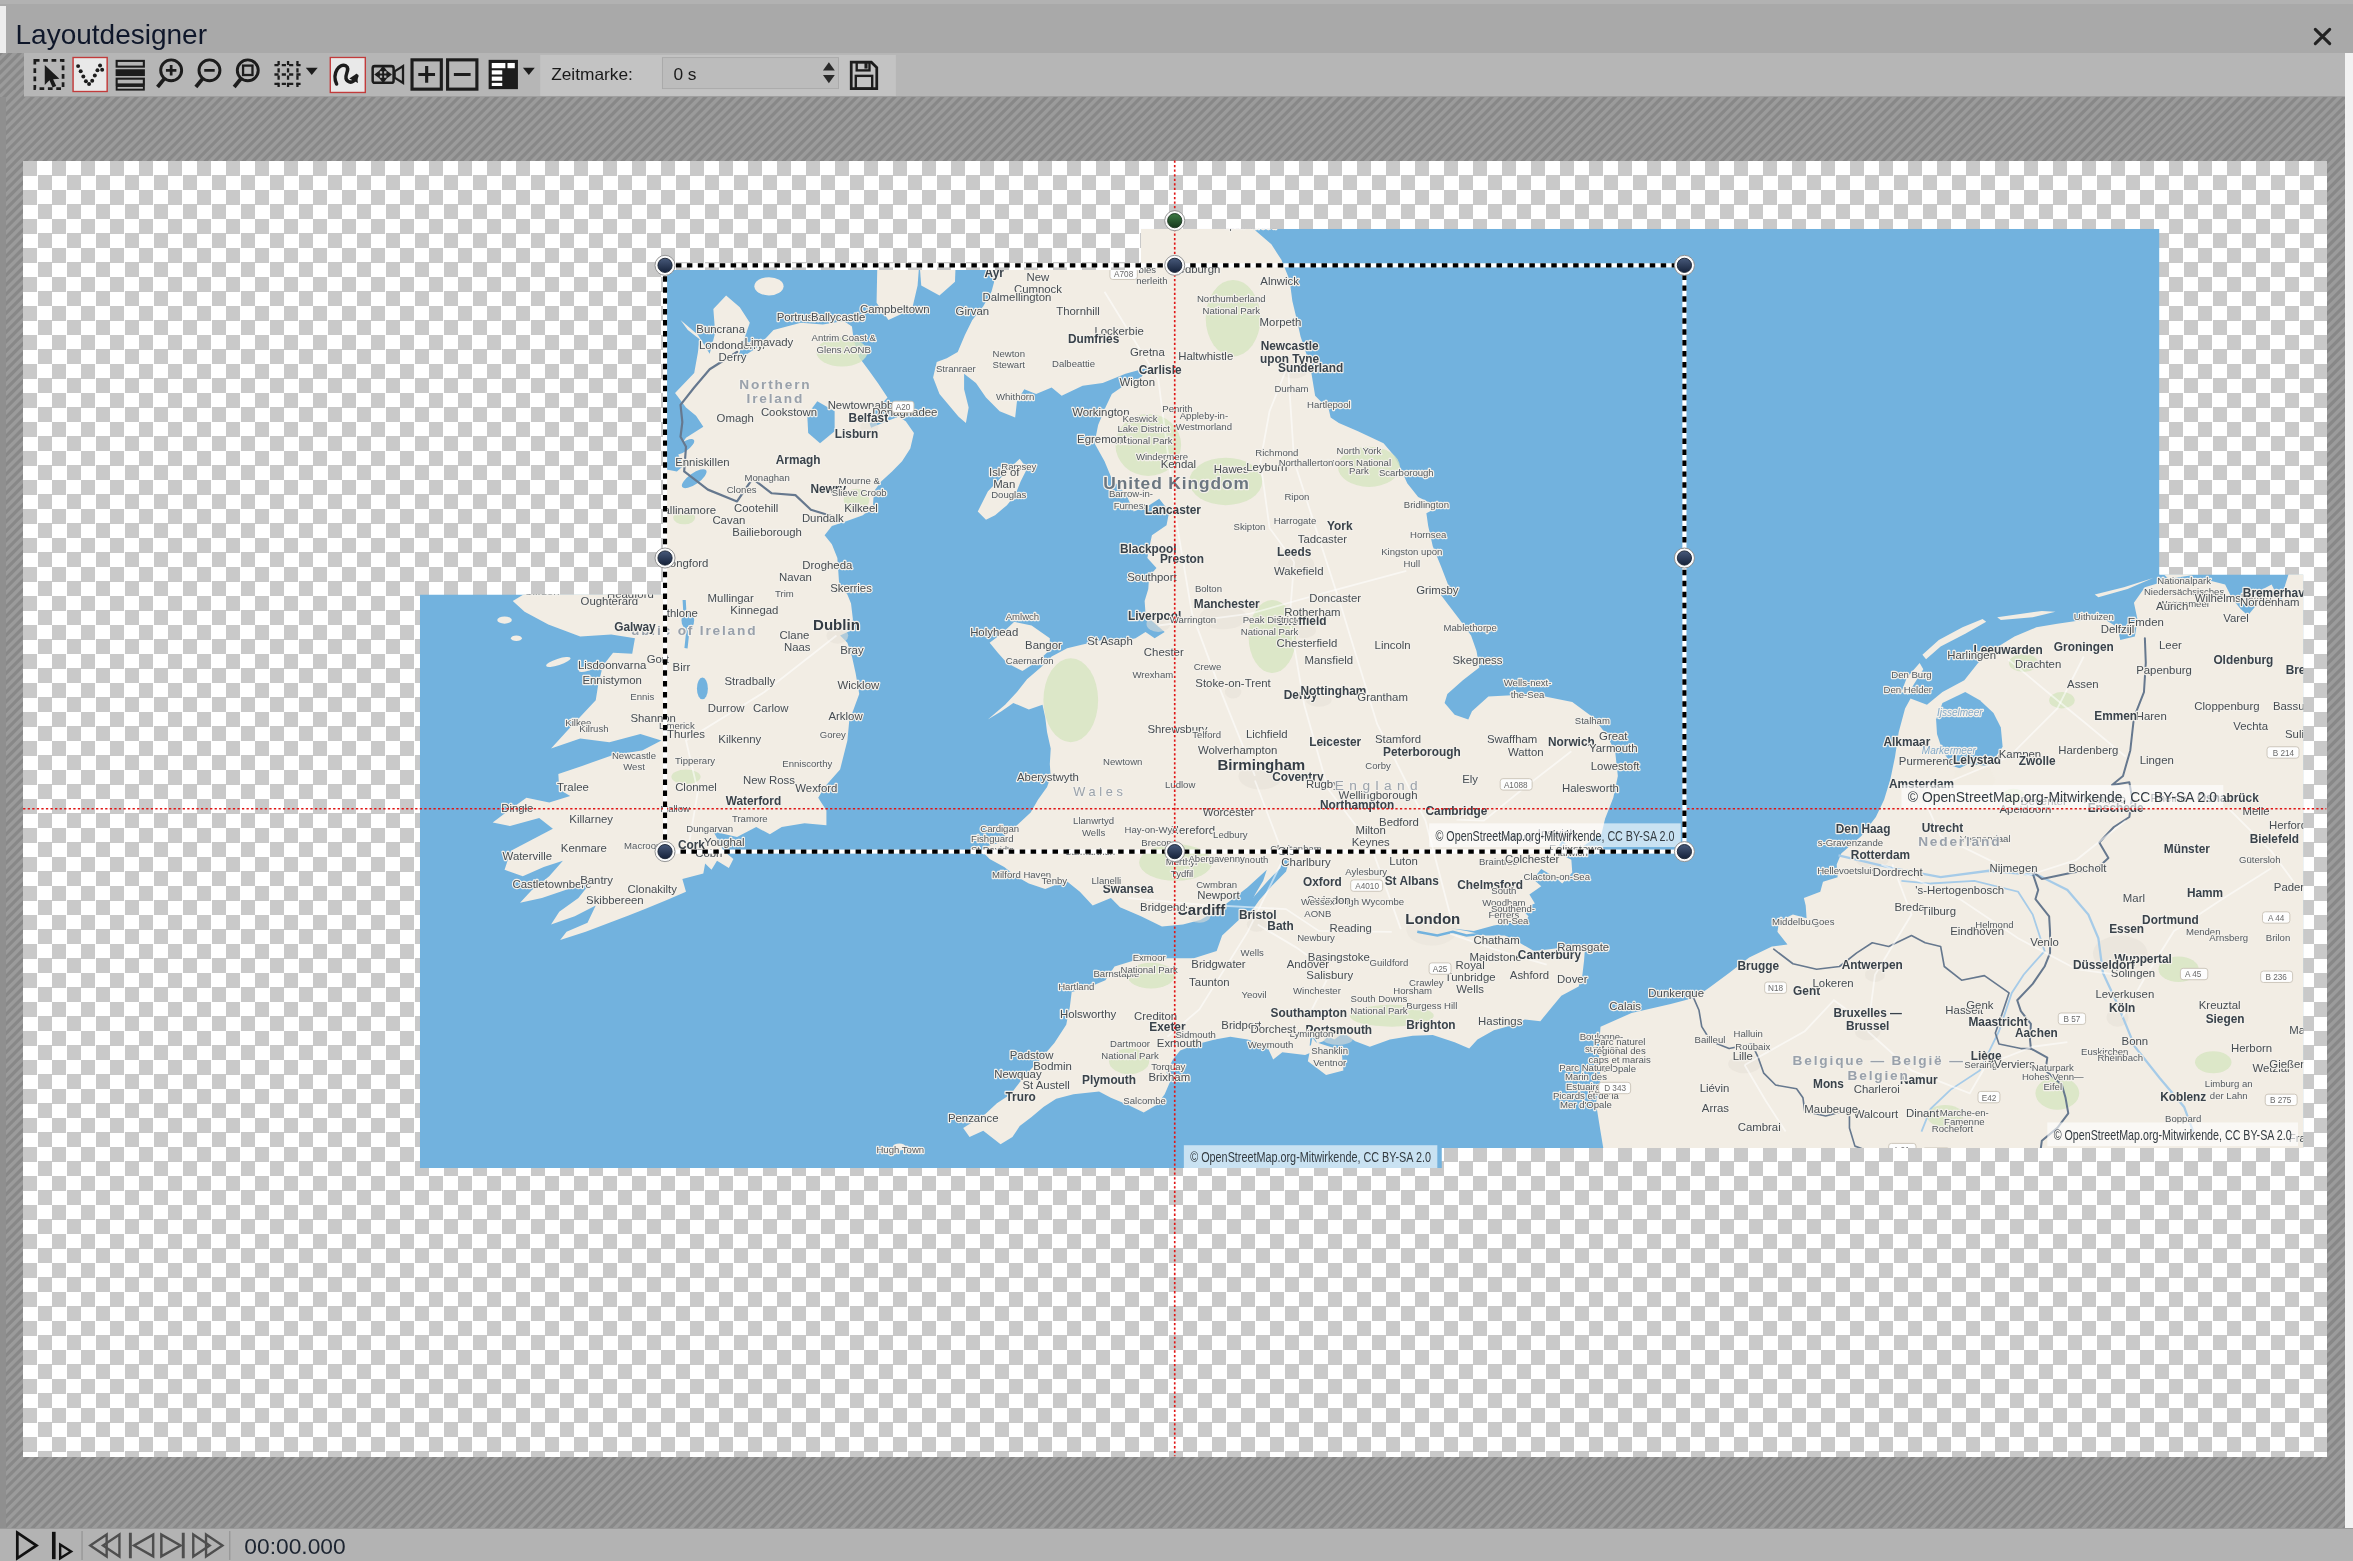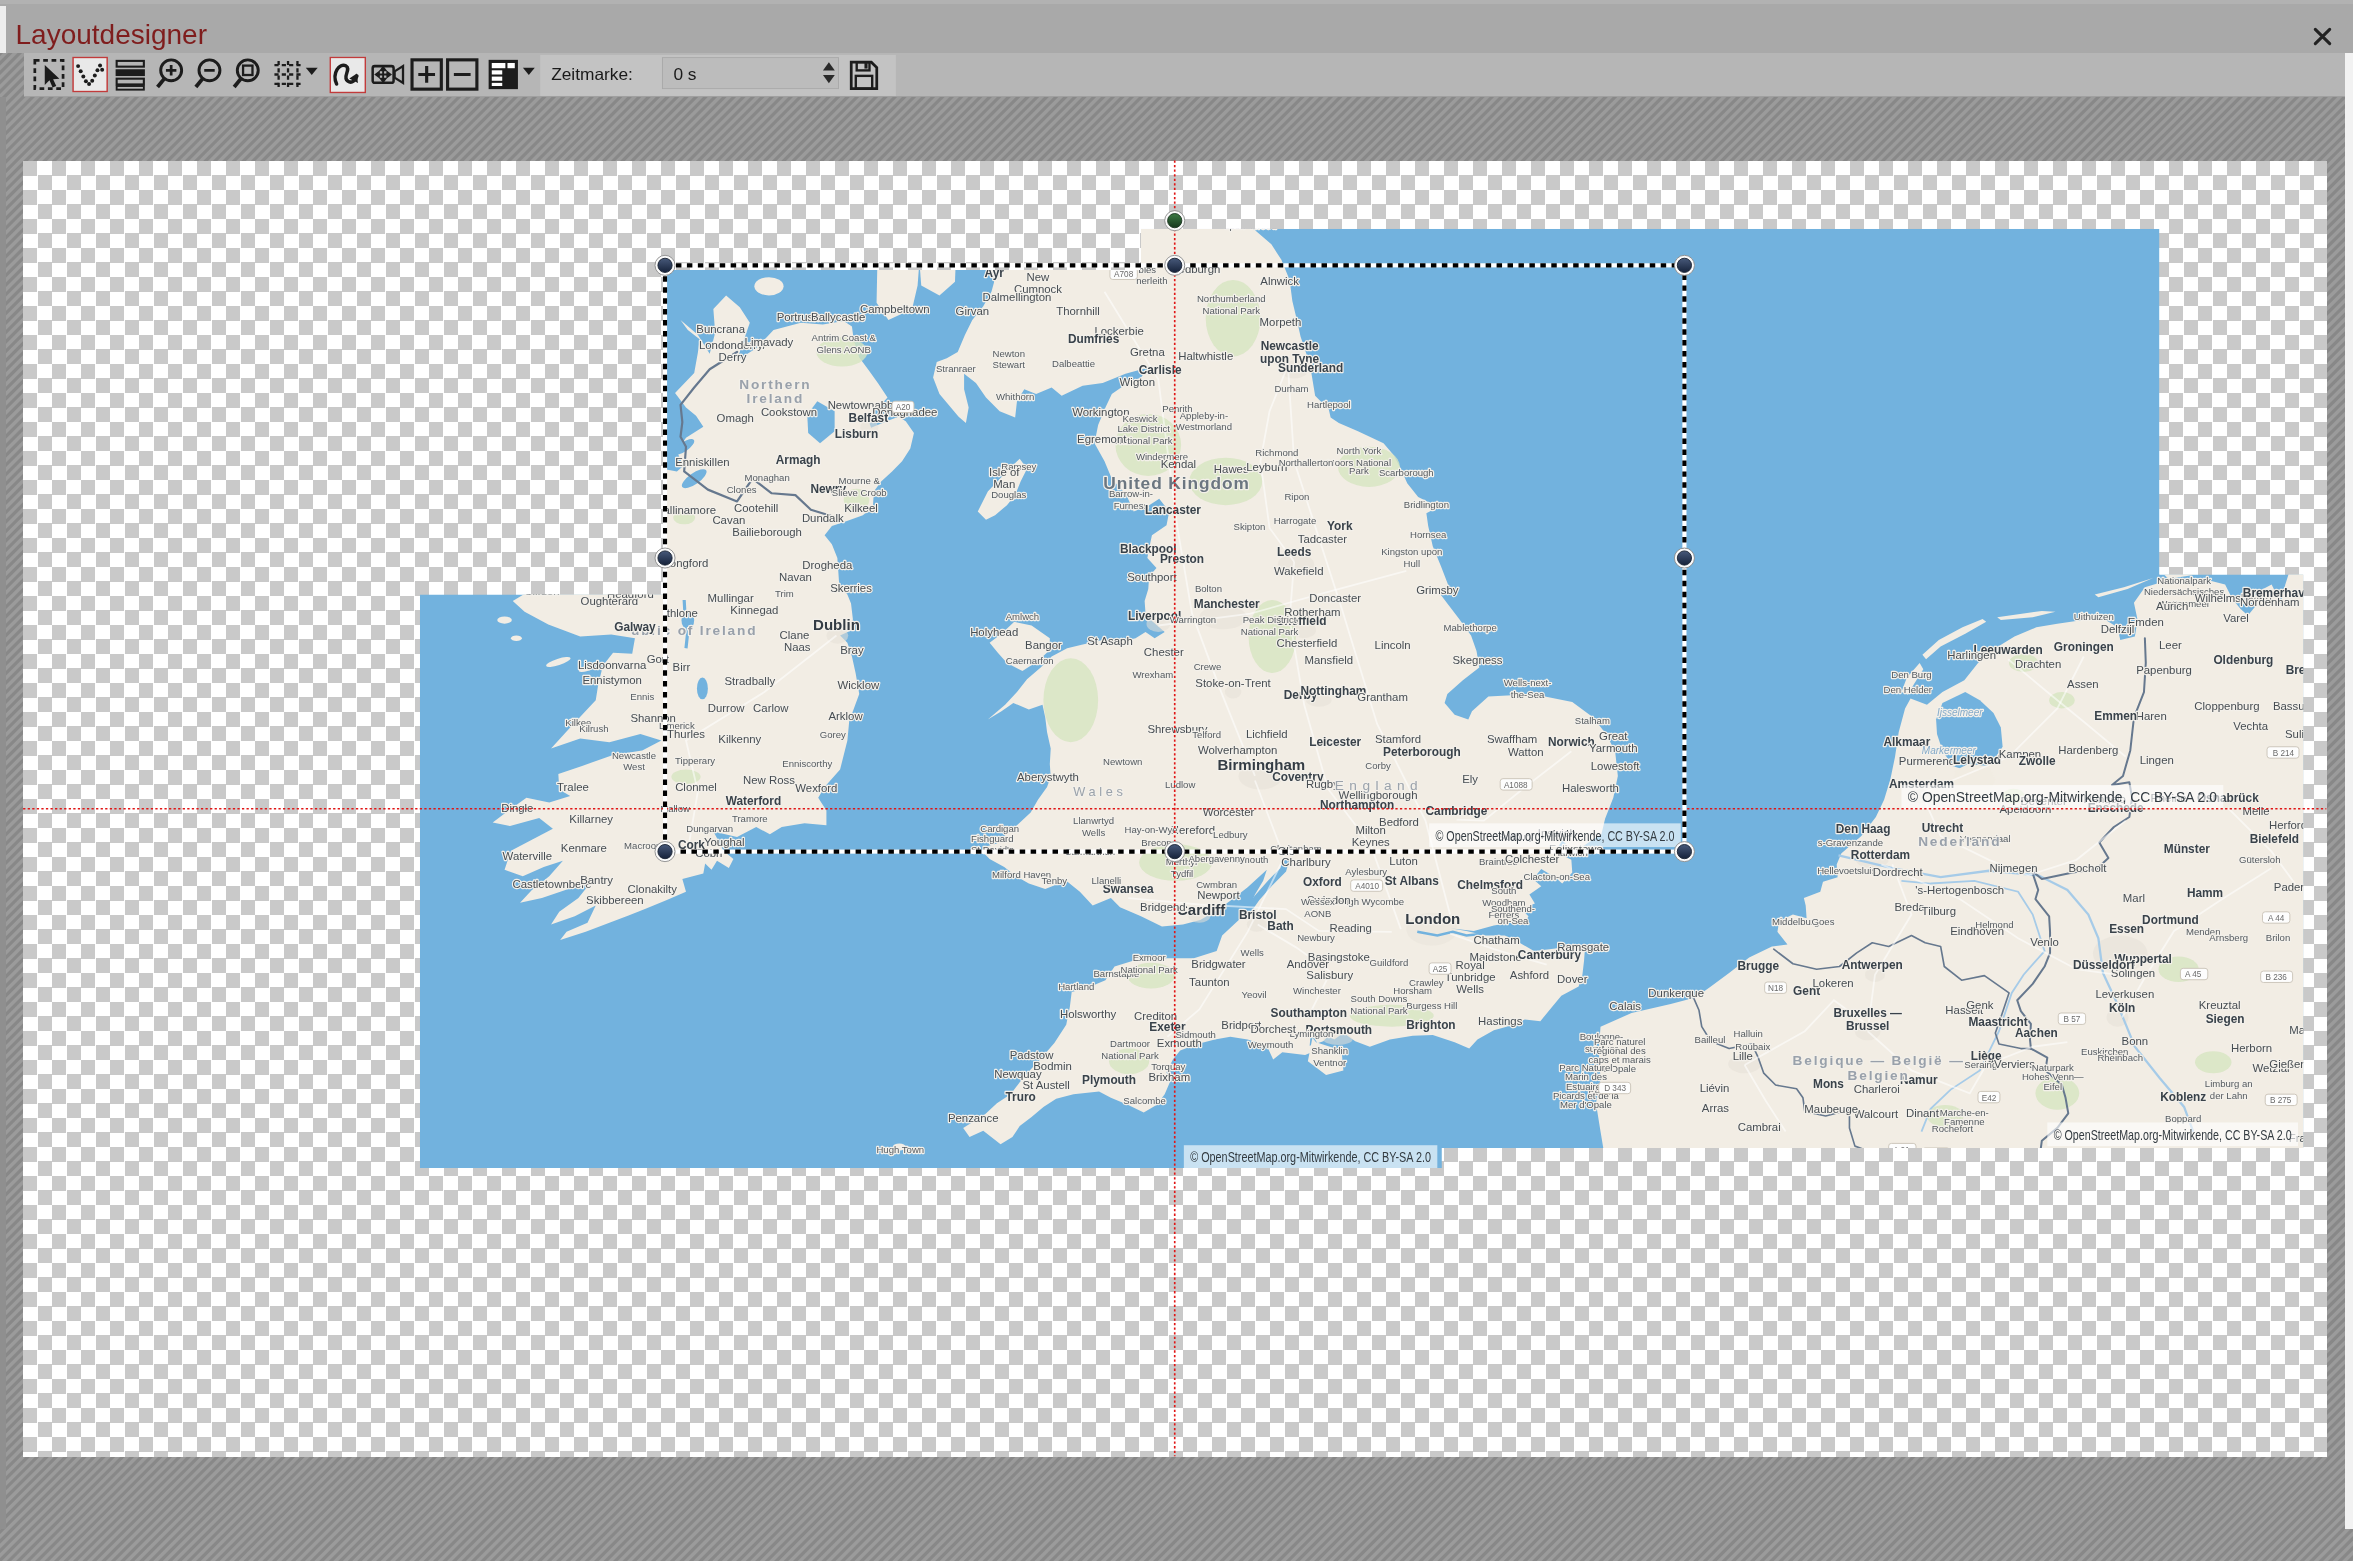--- a/index.html
+++ b/index.html
@@ -1,18 +1,18 @@
 <!DOCTYPE html>
 <html style="font-size:14.6px"><head><meta charset="utf-8"><style>
 * { margin:0; padding:0; box-sizing:border-box; }
 html,body { width:2354px; height:1561px; overflow:hidden; font-family:"Liberation Sans", sans-serif; }
 #root { position:relative; width:2354px; height:1561px;
   background:repeating-linear-gradient(135deg,#9b9b9b 0px,#9b9b9b 2.4px,#888888 3.5px,#888888 5.7px,#9b9b9b 6.7px); }
 #titlebar { position:absolute; left:0; top:0; width:2354px; height:53px; background:#a9a9a9; border-top:4.6px solid #b2b2b2; }
-#titlebar .t { position:absolute; left:15.5px; top:14.6px; font-size:28px; color:#7f1d1d; }
+#titlebar .t { position:absolute; left:15.5px; top:14.6px; font-size:28px; color:#0f172a; }
 #closex { position:absolute; right:18px; top:19px; width:27px; height:27px; }
 #toolbar { position:absolute; left:0; top:53px; width:2354px; height:44px; background:#b6b6b6; border-bottom:0.9px solid #a0a0a0;margin-left:24px; }
 #toolbar svg { position:absolute; left:0; top:-53px; }
 #canvas { position:absolute; left:23px; top:161px; width:2304px; height:1296px;
   background:conic-gradient(#ffffff 25%, #c9c9c9 0 50%, #ffffff 0 75%, #c9c9c9 0);
   background-size:29px 29px; }
 #map { position:absolute; left:0; top:0; }
 #rightstrip { position:absolute; right:0px; top:53px; width:9px; height:1476px; background:#f2f2f2; }
 #playbar { position:absolute; left:0; top:1528px; width:2354px; height:33px; background:#b3b3b3; border-top:0.9px solid #9a9a9a; }
 </style></head>
@@ -777,13 +777,29 @@
           <path d="M2 2 L24 2 L30 8 L30 31 L2 31 Z" fill="none" stroke="#1c1c1c" stroke-width="3"></path>
           <rect x="8" y="2" width="14" height="9" fill="none" stroke="#1c1c1c" stroke-width="2.6"></rect>
           <rect x="16.5" y="3" width="3.4" height="6" fill="#1c1c1c"></rect>
           <rect x="7" y="17" width="18" height="14" fill="none" stroke="#1c1c1c" stroke-width="2.6"></rect>
         </g>
       </svg>
     </div>
   <div id="rightstrip"></div>
   <div style="position:absolute;left:0;top:6.4px;width:5.5px;height:47px;background:#ededed"></div>
   <div style="position:absolute;left:0;top:97px;width:6.4px;height:1432px;background:#8f8f8f"></div>
+  <div id="playbar"><svg width="547" height="33" viewBox="0 0 600 36">
+        <path d="M19 4 L40 18 L19 32 Z" fill="none" stroke="#111" stroke-width="3"></path>
+        <line x1="59" y1="3" x2="59" y2="33" stroke="#111" stroke-width="4"></line>
+        <path d="M66 17 L78 24.5 L66 32 Z" fill="none" stroke="#111" stroke-width="2.6"></path>
+        <line x1="90" y1="2" x2="90" y2="34" stroke="#999" stroke-width="1.6"></line>
+        <path d="M117 6 L99 18 L117 30 Z" fill="none" stroke="#4e4e4e" stroke-width="2.6"></path>
+        <path d="M131 6 L113 18 L131 30 Z" fill="none" stroke="#4e4e4e" stroke-width="2.6"></path>
+        <line x1="143" y1="4" x2="143" y2="32" stroke="#4e4e4e" stroke-width="3.2"></line>
+        <path d="M168 6 L147 18 L168 30 Z" fill="none" stroke="#4e4e4e" stroke-width="2.7"></path>
+        <path d="M177 6 L198 18 L177 30 Z" fill="none" stroke="#4e4e4e" stroke-width="2.7"></path>
+        <line x1="201" y1="4" x2="201" y2="32" stroke="#4e4e4e" stroke-width="3.2"></line>
+        <path d="M212 6 L230 18 L212 30 Z" fill="none" stroke="#4e4e4e" stroke-width="2.6"></path>
+        <path d="M226 6 L244 18 L226 30 Z" fill="none" stroke="#4e4e4e" stroke-width="2.6"></path>
+        <line x1="252" y1="2" x2="252" y2="34" stroke="#999" stroke-width="1.6"></line>
+        <text x="268" y="27" font-size="25" fill="#1c2430" font-family="Liberation Sans, sans-serif">00:00.000</text>
+      </svg></div>
 </div>
 
 </body></html>

